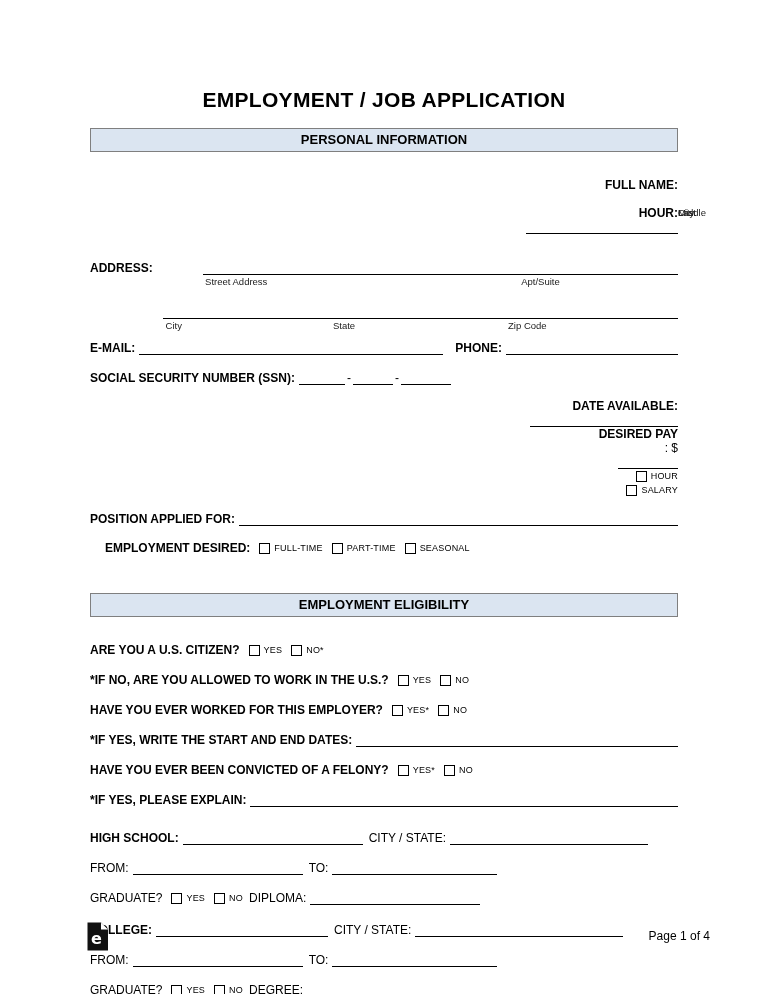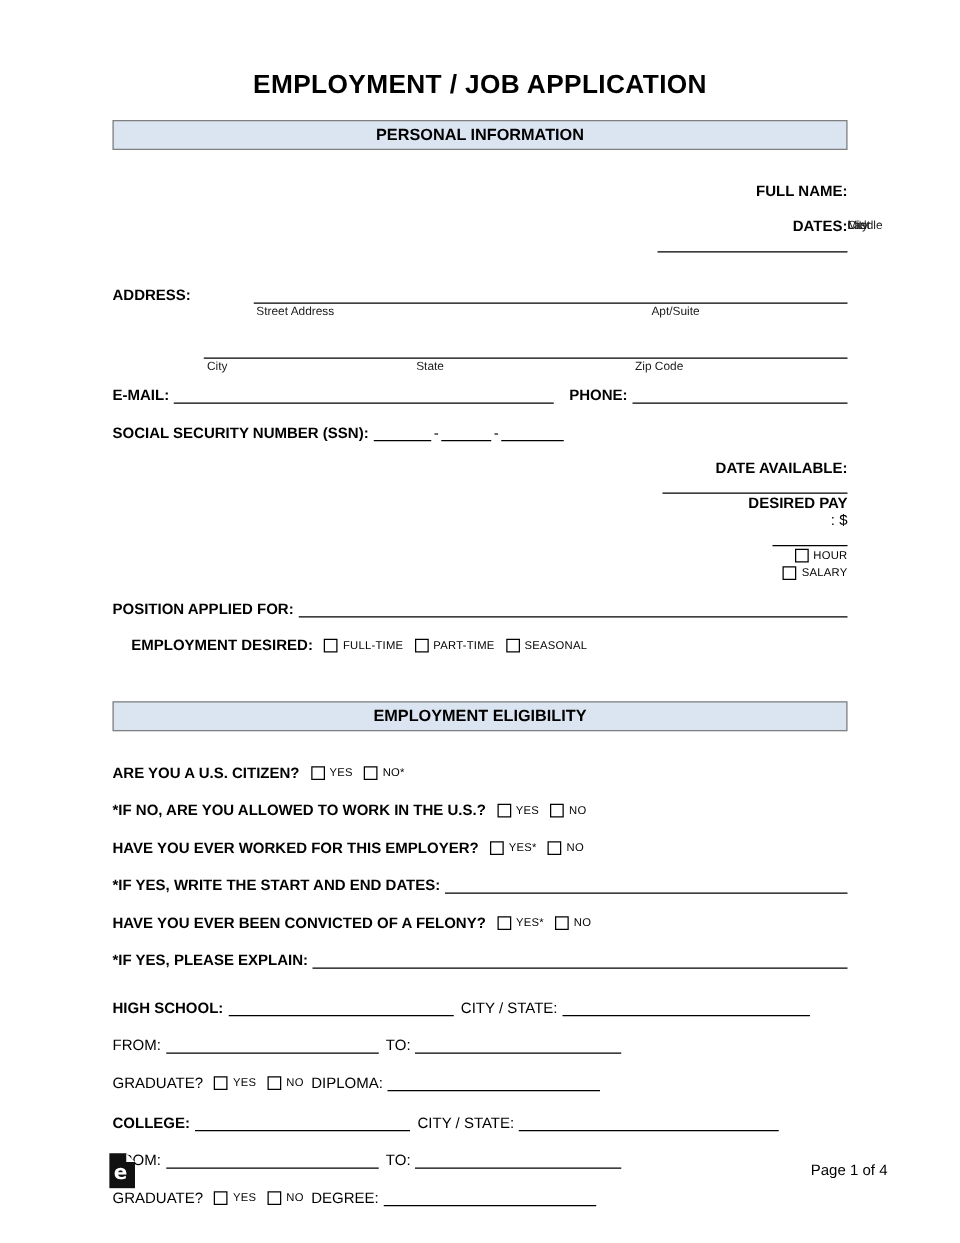--- a/index.html
+++ b/index.html
@@ -6,21 +6,21 @@
   html, body { background: #ffffff; }
   body {
     width: 768px; height: 994px;
     font-family: "Liberation Sans", sans-serif;
     color: #000;
   }
   .page { position: relative; width: 768px; height: 994px; overflow: hidden; background: #fff; }
   .content { margin: 0 90px; width: 588px; }
 
   .doc-title {
-    padding-top: 56px;
+    padding-top: 88px;
     text-align: center;
     font-size: 21px;
     font-weight: bold;
     letter-spacing: 0.3px;
   }
 
   .section-bar {
     margin-top: 16px;
     height: 24px;
     background: #dbe5f1;
@@ -121,21 +121,21 @@
     <div class="row r-fullname">
       <span class="lbl">FULL NAME:</span>
       <div class="fill-wrap">
         <div class="blank"></div>
         <div class="sublabels">
           <span style="left:0%">City</span>
           <span style="left:30%">Middle</span>
           <span style="left:63%">Last</span>
         </div>
       </div>
-      <span class="lbl gap-md">DATES:</span>
+      <span class="lbl gap-md">HOUR:</span>
       <div class="blank w-date"></div>
     </div>
 
     <div class="row r-address">
       <span class="lbl">ADDRESS:</span>
       <div class="fill-wrap">
         <div class="blank"></div>
         <div class="sublabels">
           <span style="left:0.5%">Street Address</span>
           <span style="left:67%">Apt/Suite</span>

